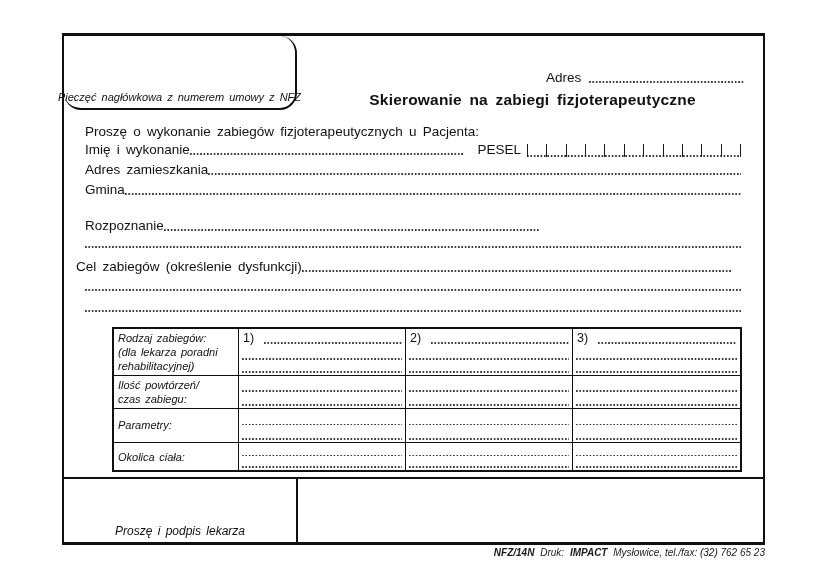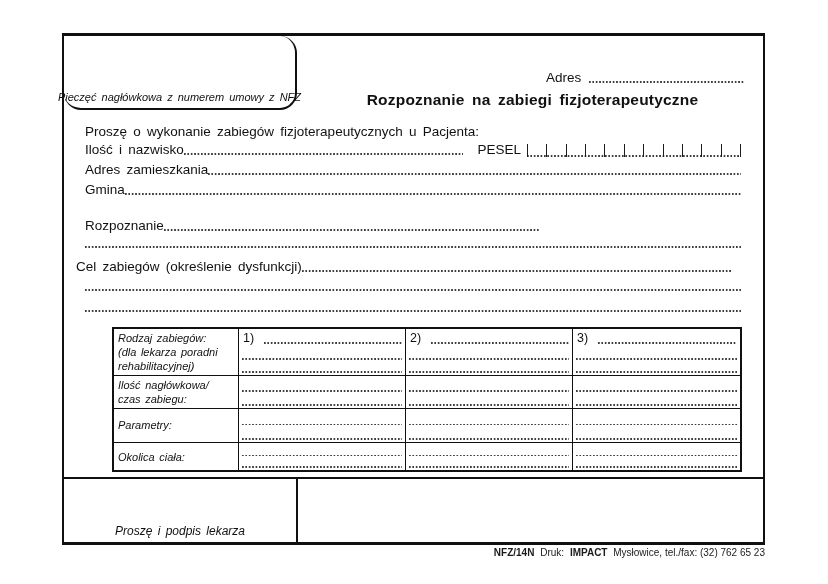--- a/index.html
+++ b/index.html
@@ -132,45 +132,45 @@
     left: 64px; top: 524px; width: 232px; text-align: center;
     font-style: italic; font-size: 12px; word-spacing: 2px;
   }
 
   
   .imprint {
     top: 547px; right: 63px;
     font-size: 10px; white-space: nowrap; color: #1a1a1a;
   }
   .imprint b { font-weight: bold; }
-  .imprint span { margin-left: 3px; }
+  .imprint span { margin-left: 3px; font-style: italic; }
   .imprint span:first-child { margin-left: 0; }
 </style>
 </head>
 <body>
 
 <div class="page">
 
   <div class="abs form-frame"></div>
 
   <div class="abs stamp-box">
     <span>Pieczęć nagłówkowa z numerem umowy z NFZ</span>
   </div>
 
   <div class="abs fieldrow date-row">
     <span class="lbl">Adres</span>
     <div class="lead dots"></div>
   </div>
 
-  <div class="abs form-title">Rozpoznanie na zabiegi fizjoterapeutyczne</div>
+  <div class="abs form-title">Skierowanie na zabiegi fizjoterapeutyczne</div>
 
   <div class="abs intro-line">Proszę o wykonanie zabiegów fizjoterapeutycznych u Pacjenta:</div>
 
   <div class="abs fieldrow name-row">
-    <span class="lbl">Ilość i nazwisko</span>
+    <span class="lbl">Imię i wykonanie</span>
     <div class="lead dots"></div>
     <span class="lbl pesel-label">PESEL</span>
     <div class="pesel-cells dots">
       <div></div>
     <div></div>
         <div></div>
         <div></div>
         <div></div>
         <div></div>
         <div></div>
@@ -224,21 +224,21 @@
       <div class="cl dots m3"></div>
     </div>
     <div>
       <span class="marker">3)</span>
       <div class="cl dots m1"></div>
       <div class="cl dots m2"></div>
       <div class="cl dots m3"></div>
     </div>
 
     <div class="tlabel align-top">
-      <span style="white-space: pre-line;">Ilość nagłówkowa/
+      <span style="white-space: pre-line;">Ilość powtórzeń/
 czas zabiegu:</span>
     </div>
     <div>
       <div class="cl dots mid"></div>
       <div class="cl dots bot"></div>
     </div>
     <div>
       <div class="cl dots mid"></div>
       <div class="cl dots bot"></div>
     </div>

